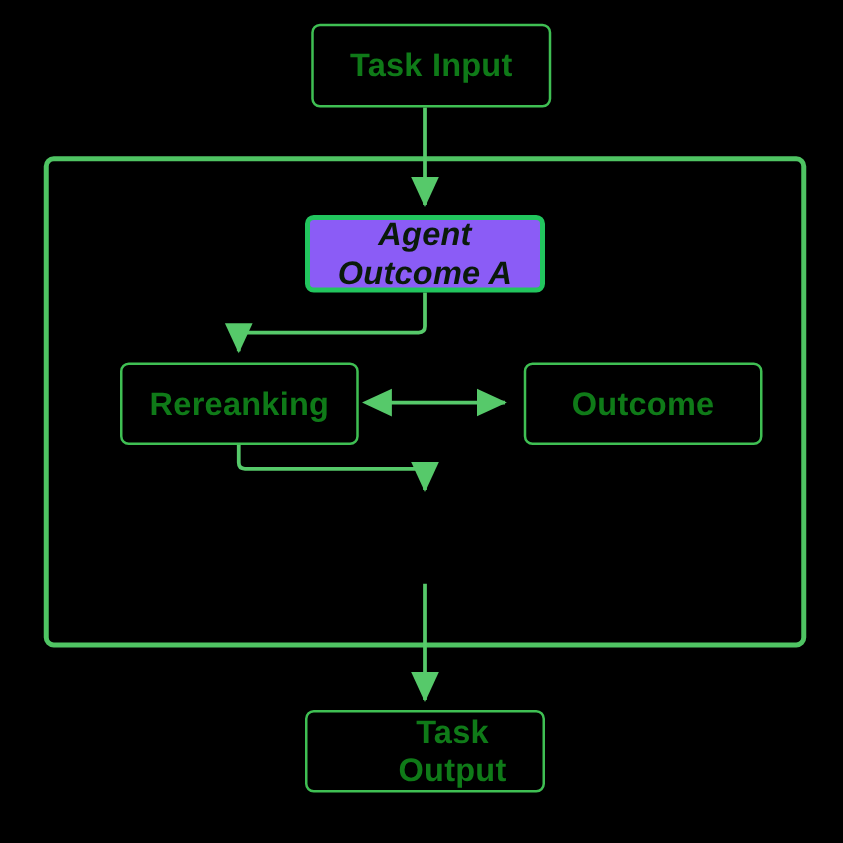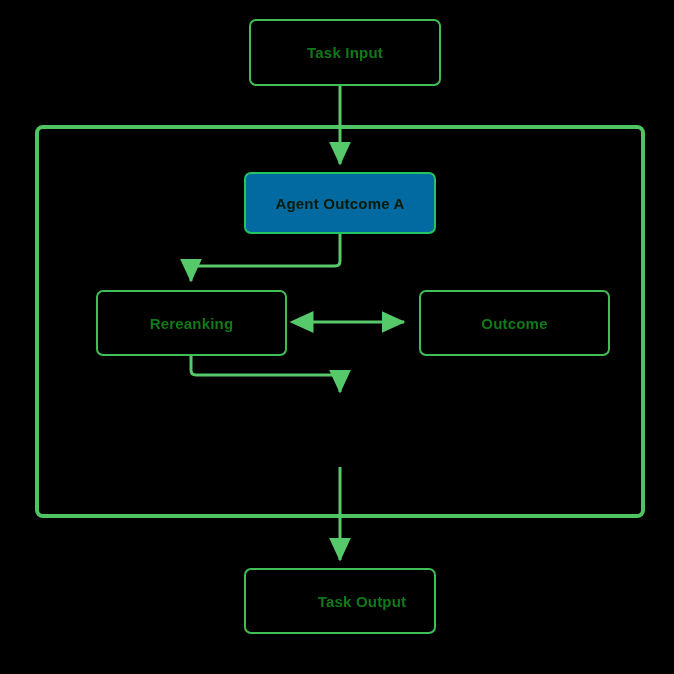--- a/index.html
+++ b/index.html
@@ -3,24 +3,24 @@
 <meta charset="utf-8">
 <style>
   html,body{margin:0;padding:0;background:#000;}
   body{width:674px;height:674px;overflow:hidden;
        font-family:"Liberation Sans",sans-serif;}
   #stage{position:relative;width:674px;height:674px;background:#000000;}
   svg.edges{position:absolute;left:0;top:0;width:674px;height:674px;}
 
   .node{position:absolute;box-sizing:border-box;display:flex;
         align-items:center;justify-content:center;
-        border-radius:7px;font-weight:bold;font-size:15px;
+        border-radius:7px;font-weight:bold;font-size:26px;
         letter-spacing:.2px;text-align:center;}
   .node.hollow{background:#000000;border:2px solid #3fbf53;color:#0f7a18;}
-  .node.filled{background:#0369a1;border:2px solid #22c55e;color:#0a1a0a;}
+  .node.filled{background:#8b5cf6;border:4px solid #22c55e;color:#0a1a0a;font-style:italic;}
 
   #container{position:absolute;left:35px;top:125px;width:610px;height:393px;
              box-sizing:border-box;border:4px solid #4fc463;border-radius:8px;
              background:transparent;}
 </style>
 </head>
 <body>
 
 <div id="stage">
 

